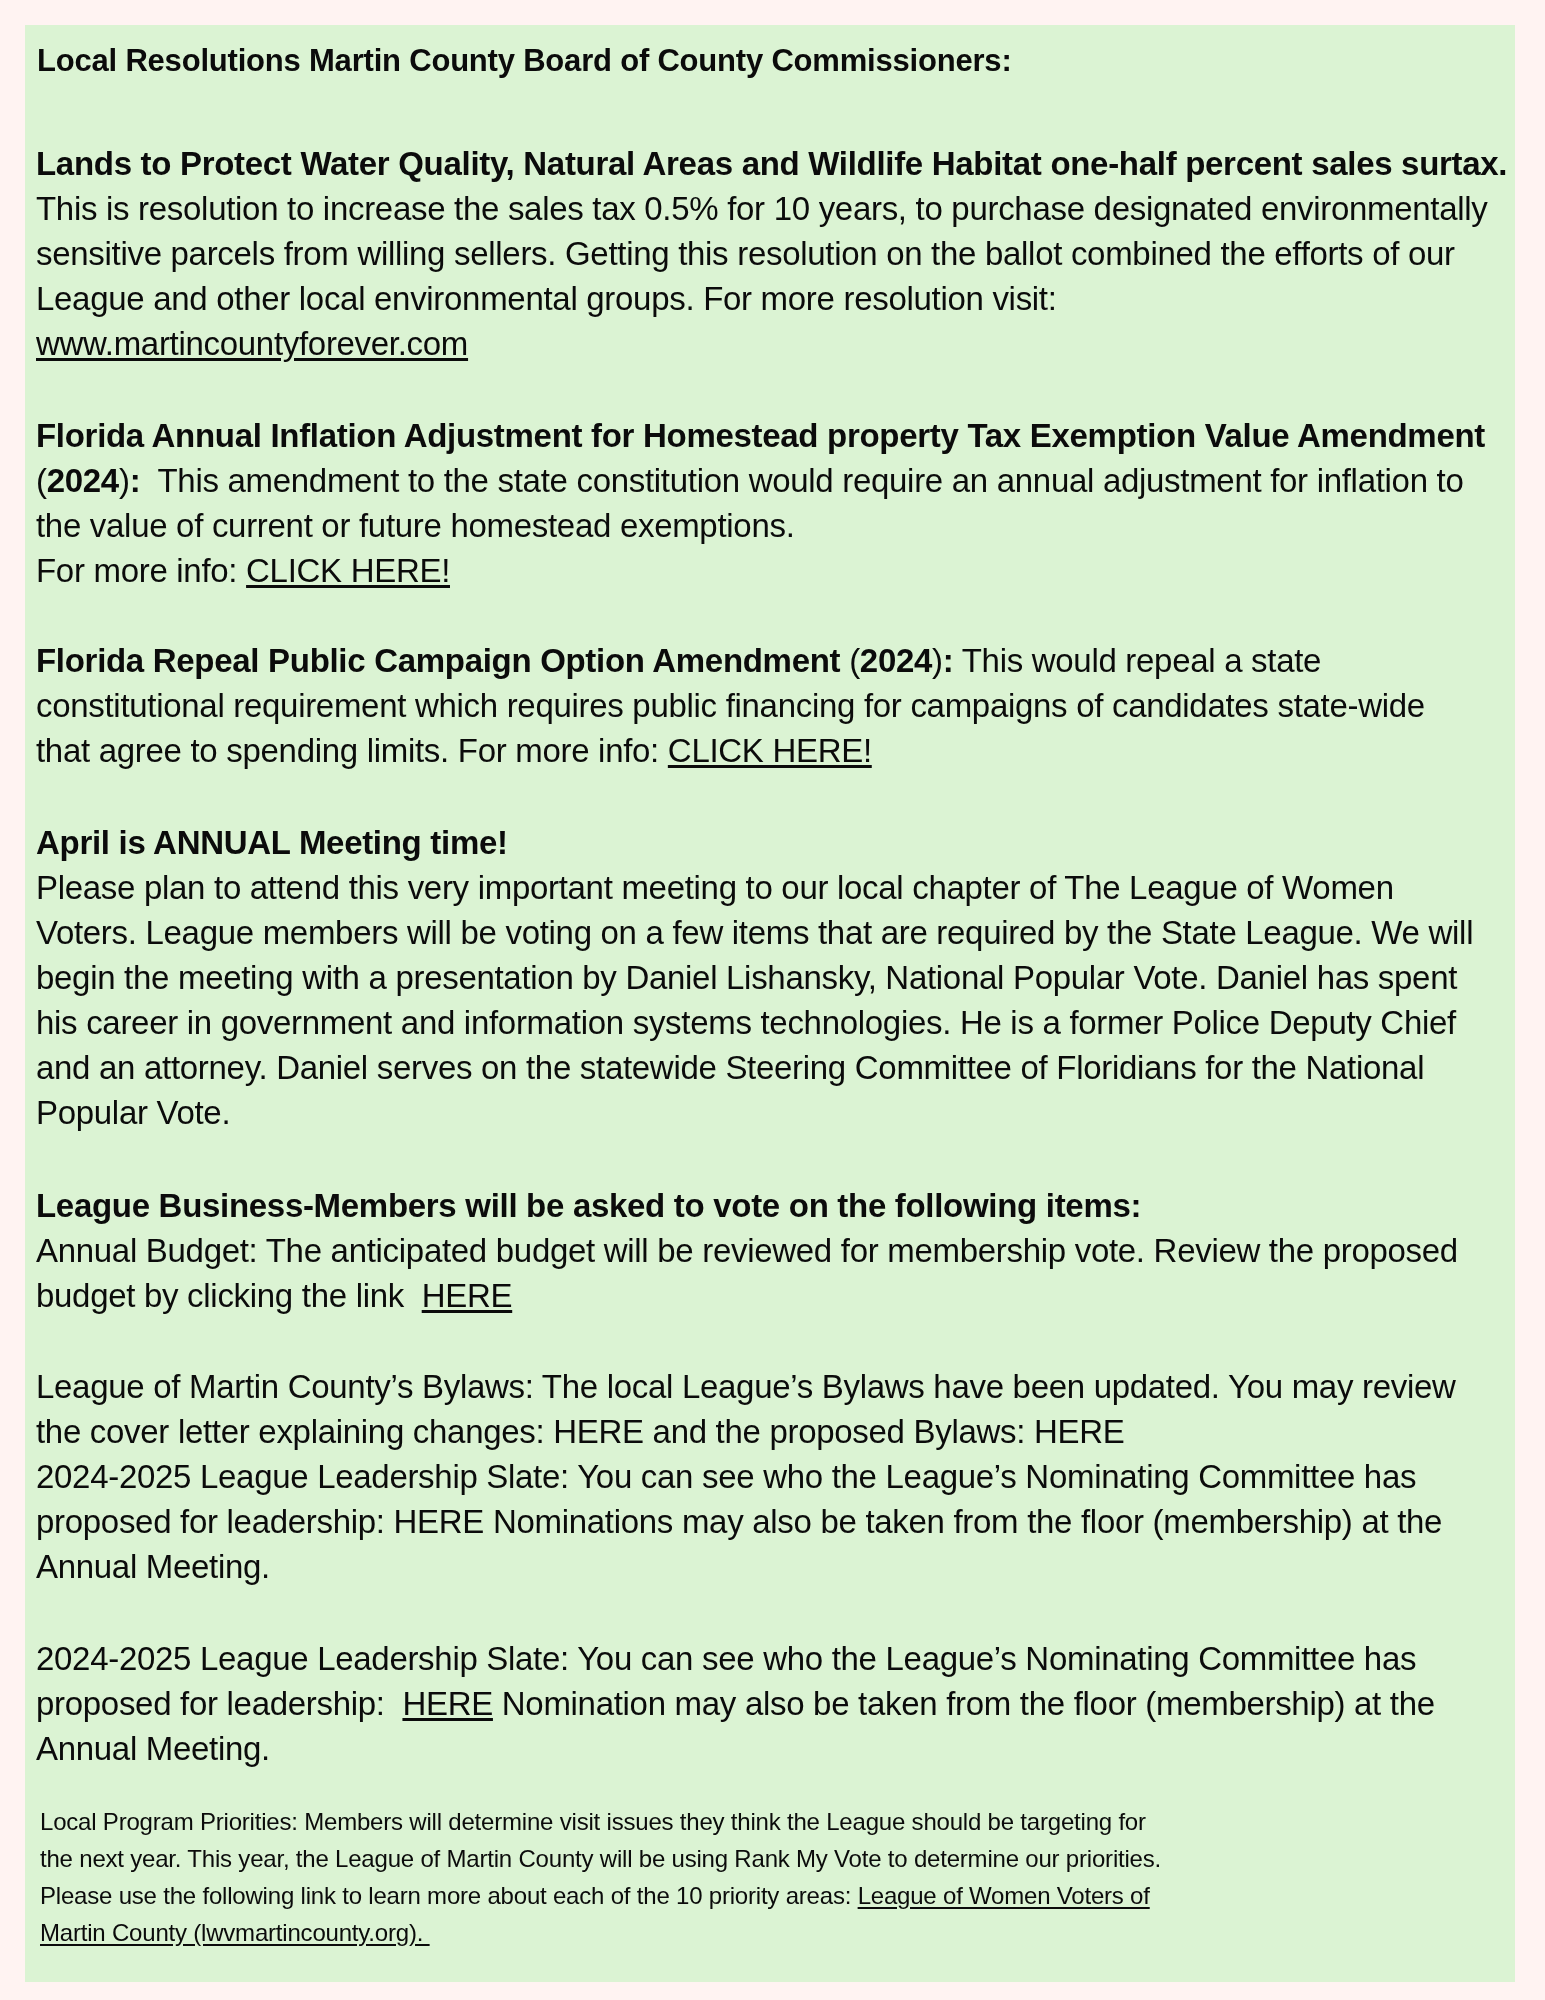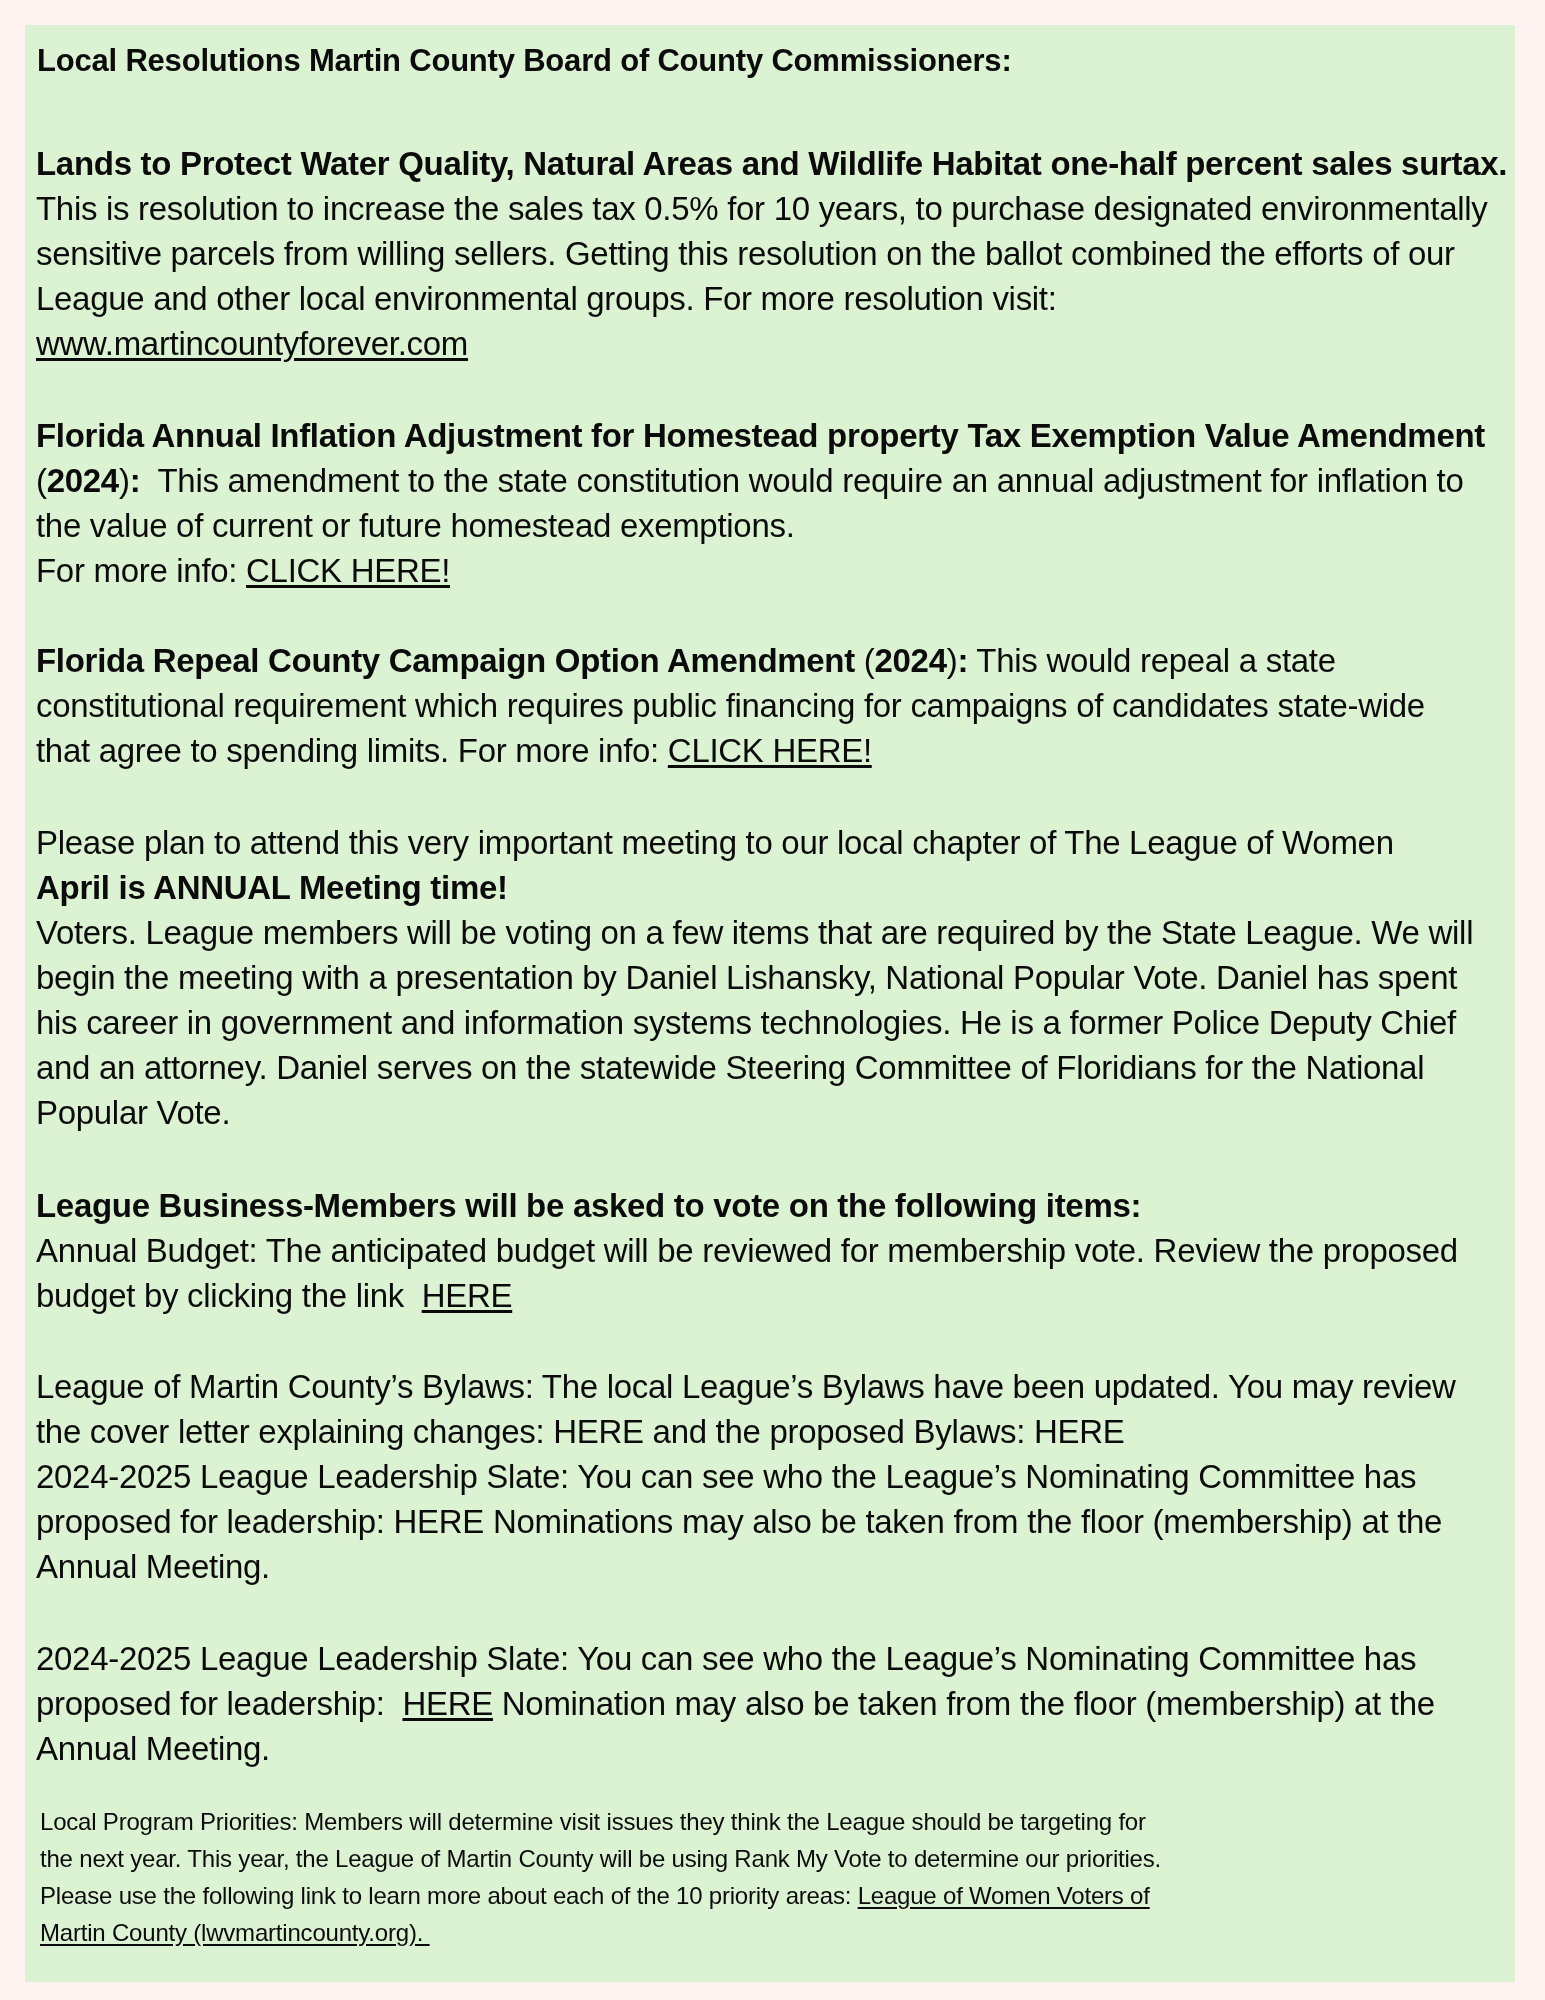--- a/index.html
+++ b/index.html
@@ -58,28 +58,28 @@
   </div>
 
   <div class="section" style="top:388px;">
     <div class="line b fit">Florida Annual Inflation Adjustment for Homestead property Tax Exemption Value Amendment</div>
     <div class="line fit"><span>(</span><span class="b">2024</span><span>)</span><span class="b">:</span><span style="white-space:pre">  This amendment to the state constitution would require an annual adjustment for inflation to</span></div>
     <div class="line fit">the value of current or future homestead exemptions.</div>
     <div class="line"><span style="white-space:pre">For more info: </span><a class="link">CLICK HERE!</a></div>
   </div>
 
   <div class="section" style="top:613px;">
-    <div class="line fit"><span class="b" style="white-space:pre">Florida Repeal County Campaign Option Amendment </span><span>(</span><span class="b">2024</span><span>)</span><span class="b">:</span><span style="white-space:pre"> This would repeal a state</span></div>
+    <div class="line fit"><span class="b" style="white-space:pre">Florida Repeal Public Campaign Option Amendment </span><span>(</span><span class="b">2024</span><span>)</span><span class="b">:</span><span style="white-space:pre"> This would repeal a state</span></div>
     <div class="line fit">constitutional requirement which requires public financing for campaigns of candidates state-wide</div>
     <div class="line"><span style="white-space:pre">that agree to spending limits. For more info: </span><a class="link">CLICK HERE!</a></div>
   </div>
 
   <div class="section" style="top:795px;">
+    <div class="line b">April is ANNUAL Meeting time!</div>
     <div class="line fit">Please plan to attend this very important meeting to our local chapter of The League of Women</div>
-    <div class="line b">April is ANNUAL Meeting time!</div>
     <div class="line fit">Voters. League members will be voting on a few items that are required by the State League. We will</div>
     <div class="line fit">begin the meeting with a presentation by Daniel Lishansky, National Popular Vote. Daniel has spent</div>
     <div class="line fit">his career in government and information systems technologies. He is a former Police Deputy Chief</div>
     <div class="line fit">and an attorney. Daniel serves on the statewide Steering Committee of Floridians for the National</div>
     <div class="line">Popular Vote.</div>
   </div>
 
   <div class="section" style="top:1158px;">
     <div class="line b fit">League Business-Members will be asked to vote on the following items:</div>
     <div class="line fit">Annual Budget: The anticipated budget will be reviewed for membership vote. Review the proposed</div>

